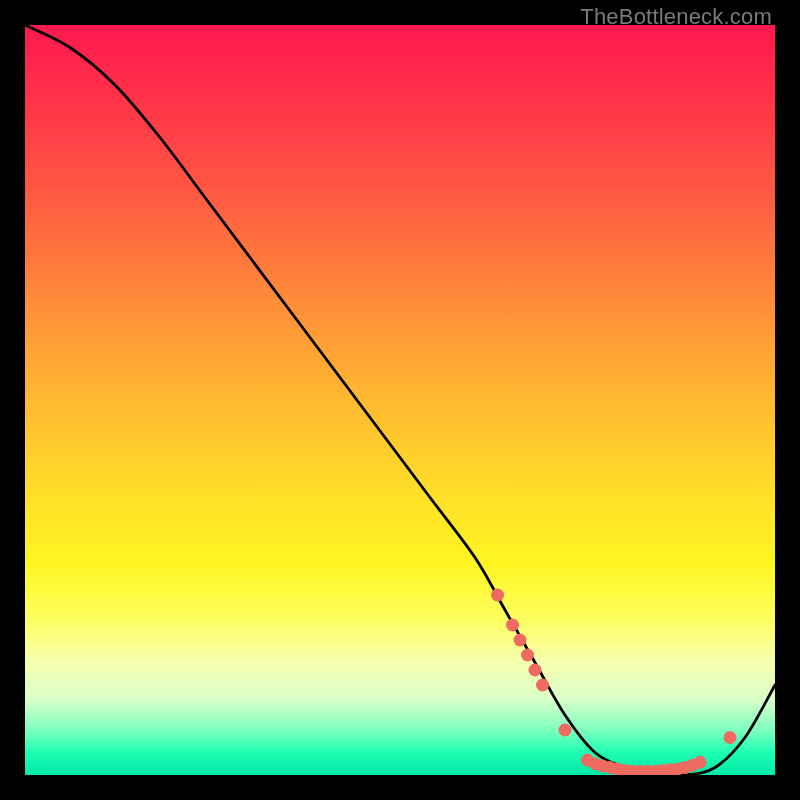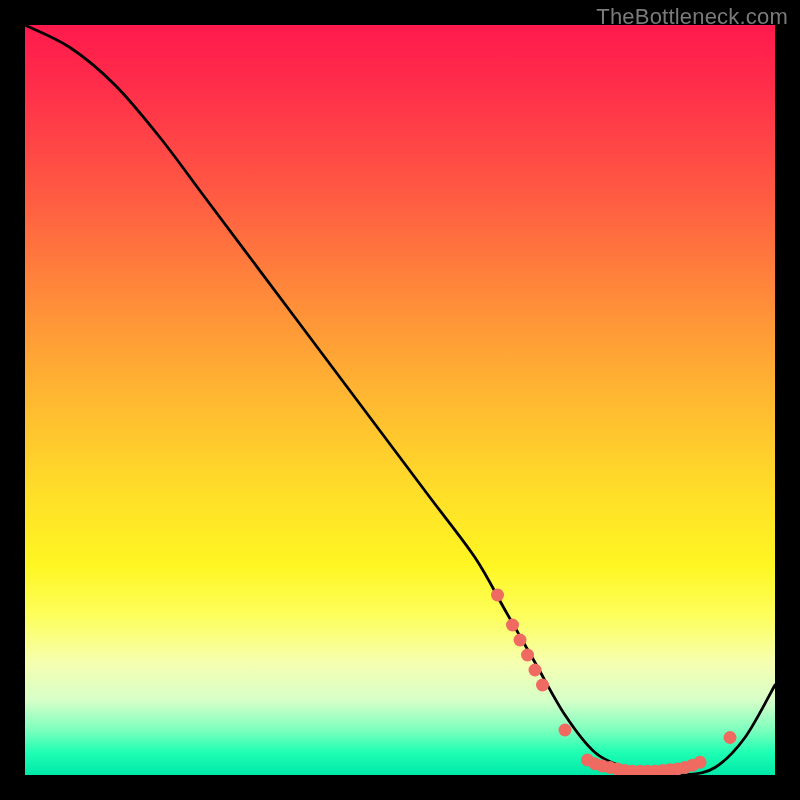--- a/index.html
+++ b/index.html
@@ -46,21 +46,21 @@
       #00e8a8 100%
     );
   }
   .curve-svg {
     position: absolute;
     inset: 0;
   }
   .watermark {
     position: absolute;
     top: 4px;
-    right: 12px;
+    right: 28px;
     color: #7a7a7a;
     font-size: 22px;
     letter-spacing: 0.2px;
     user-select: none;
   }
 </style>
 </head>
 <body>
 
 <div class="stage">

